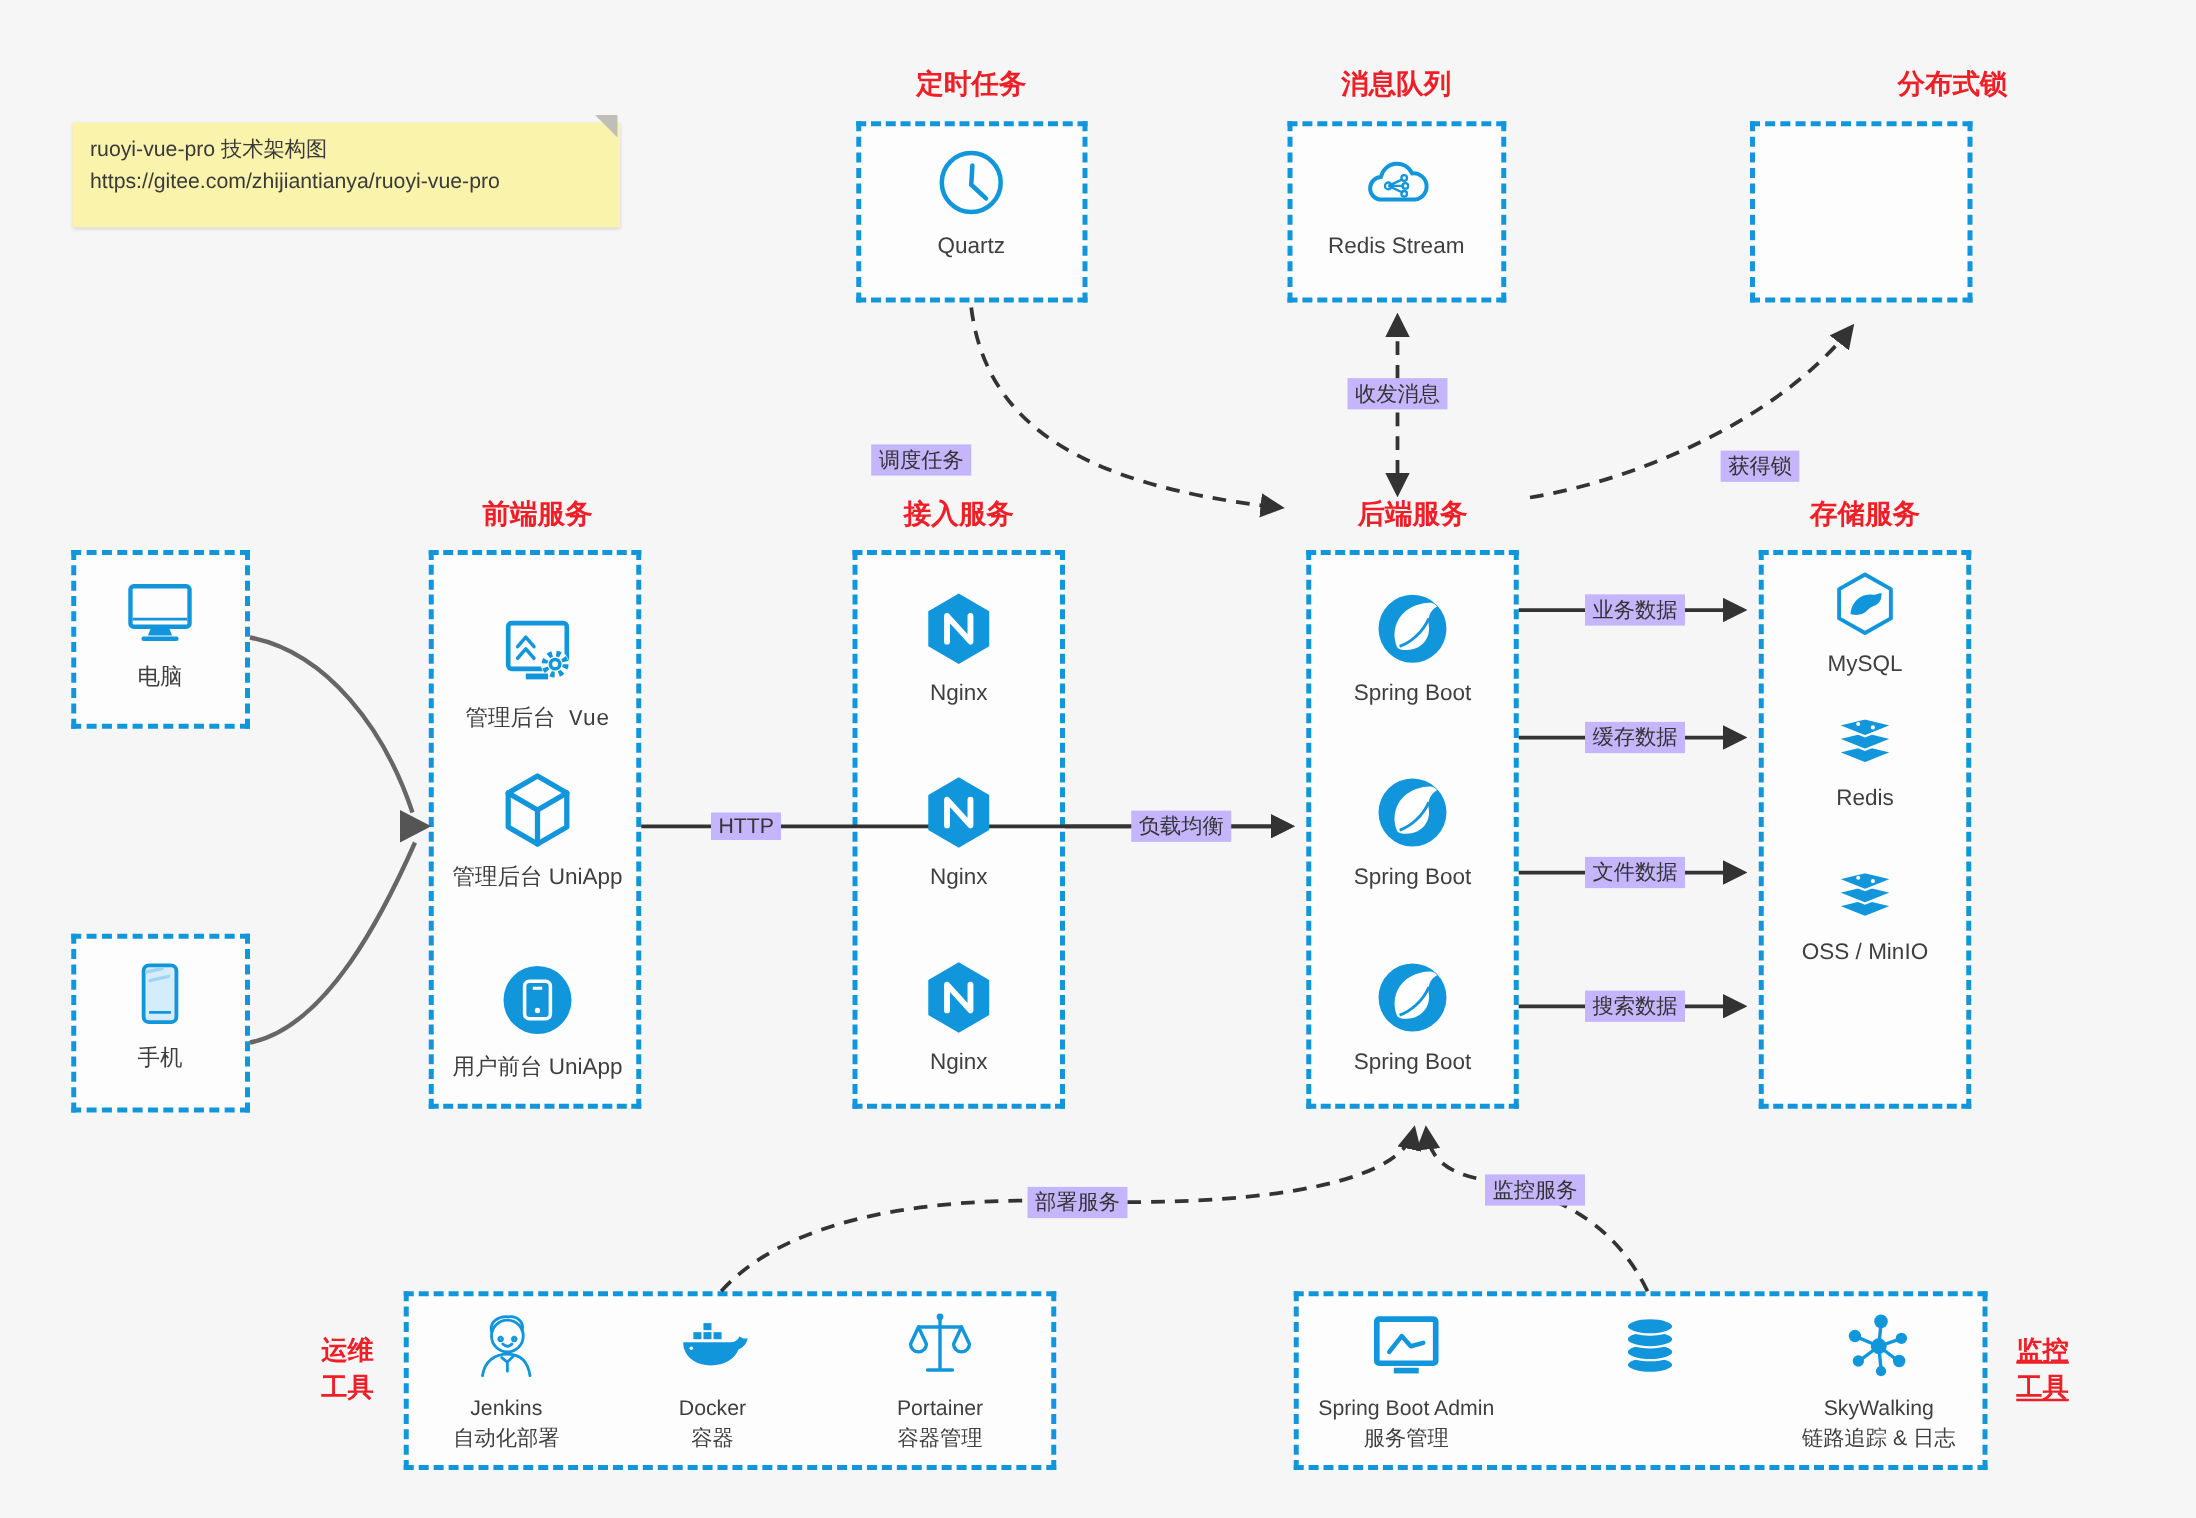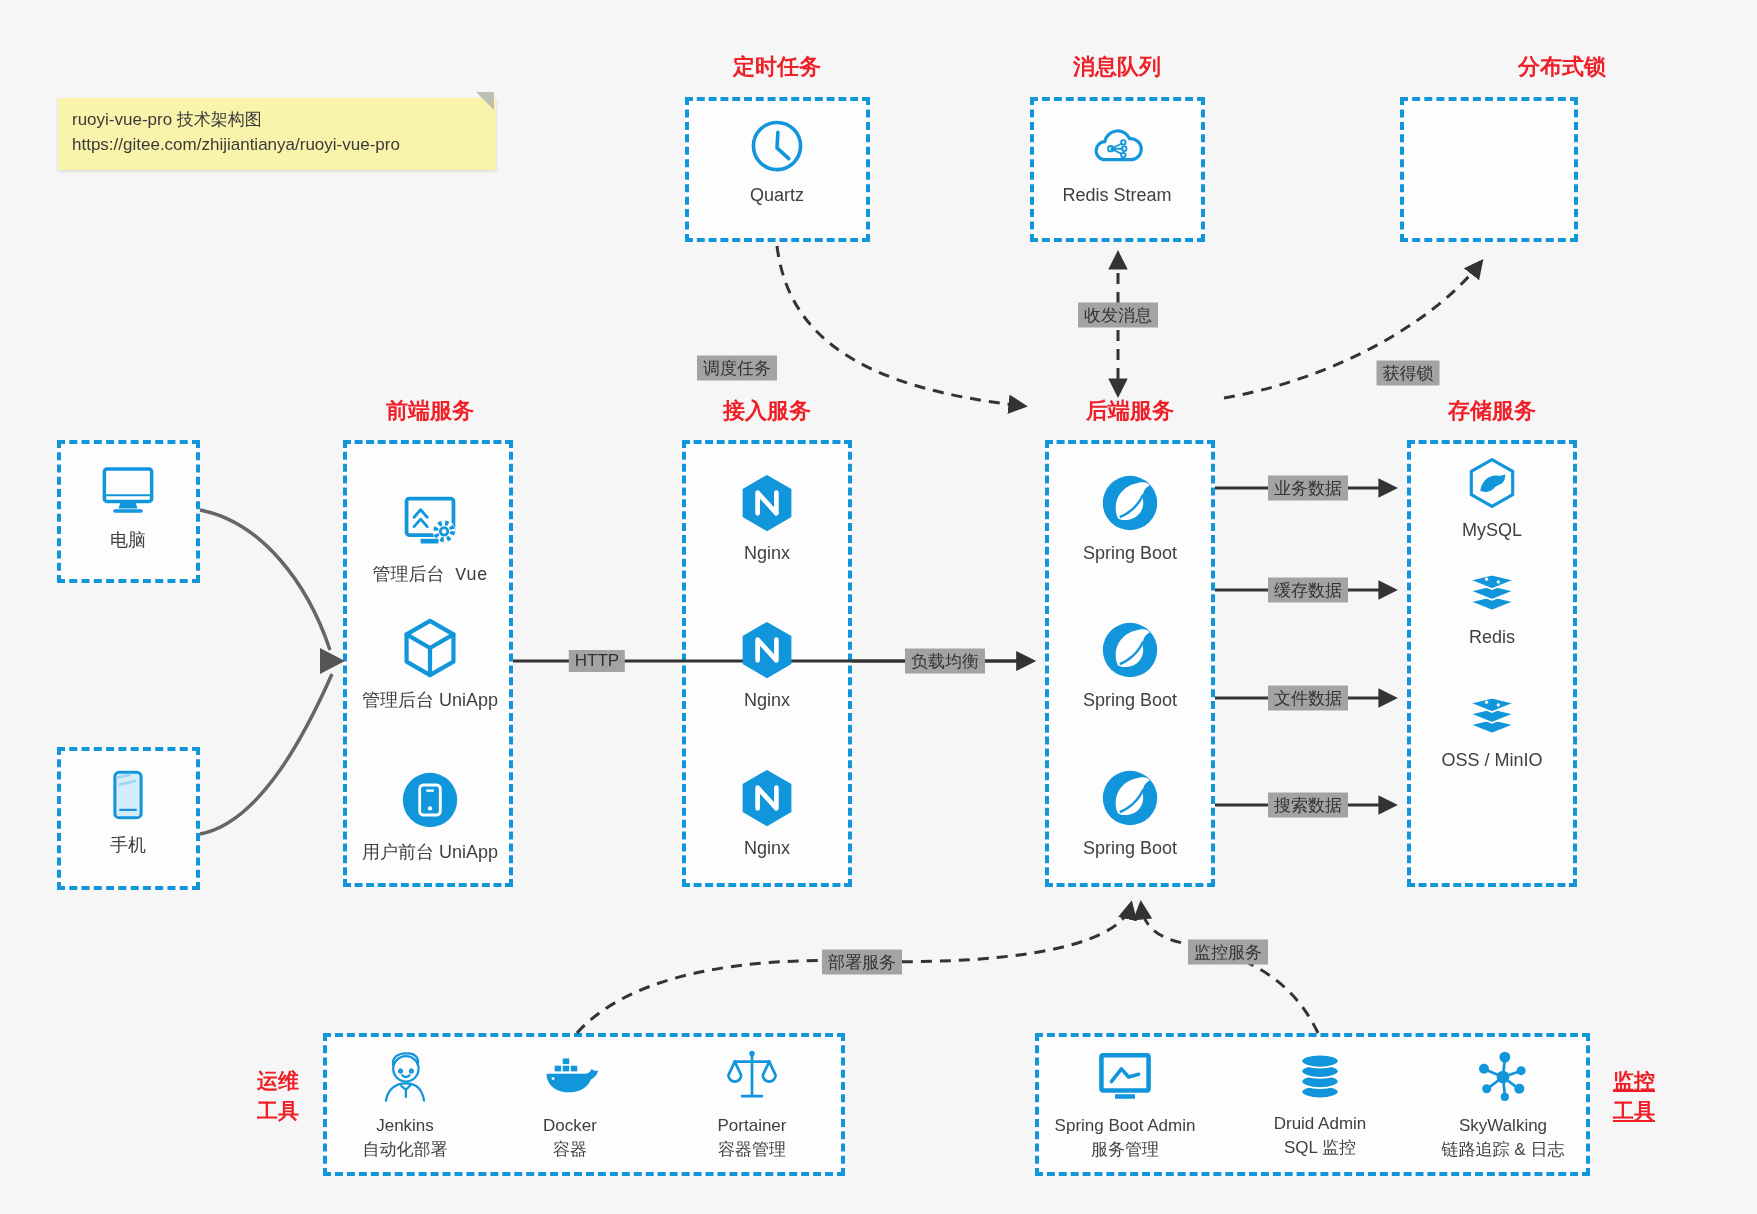--- a/index.html
+++ b/index.html
@@ -8,23 +8,23 @@
   .box{position:absolute;border:4px dashed #1296db;background:#fdfdfe;box-sizing:border-box;z-index:1;}
   svg.edges{position:absolute;left:0;top:0;z-index:2;pointer-events:none;}
   .gtitle{position:absolute;transform:translateX(-50%);color:#f01e26;font-weight:bold;
           font-size:22px;white-space:nowrap;z-index:3;}
   .side-title{position:absolute;transform:translateX(-50%);color:#f01e26;font-weight:bold;
           font-size:21px;line-height:30px;text-align:center;white-space:nowrap;z-index:3;}
   .item{position:absolute;transform:translateX(-50%);width:190px;text-align:center;z-index:3;}
   .item .ic{display:inline-block;}
   .item .lbl{font-size:18px;color:#3f3f3f;margin-top:6px;white-space:nowrap;}
   .item .lbl2{font-size:17px;color:#3f3f3f;line-height:24px;margin-top:4px;white-space:nowrap;}
-  .elabel{position:absolute;transform:translate(-50%,-50%);background:#a3a3a3;color:#333;
+  .elabel{position:absolute;transform:translate(-50%,-50%);background:#c4b5fd;color:#333;
           font-size:17px;padding:1px 6px;white-space:nowrap;z-index:3;}
-  .note{position:absolute;left:58px;top:98px;width:438px;height:72px;background:#faf3ac;
+  .note{position:absolute;left:58px;top:98px;width:438px;height:84px;background:#faf3ac;
         box-shadow:0 1px 3px rgba(0,0,0,.15);z-index:3;box-sizing:border-box;padding:9px 14px;}
   .note .nline{font-size:17px;color:#3a3a3a;line-height:25px;white-space:nowrap;}
   .note .fold{position:absolute;right:2px;top:-6px;width:0;height:0;
         border-top:18px solid #bfbfb8;border-left:18px solid transparent;}
   .ico{stroke-linecap:round;stroke-linejoin:round;}
 </style>
 </head>
 <body>
 
 <div class="canvas">
@@ -314,24 +314,20 @@
 
   <div class="item" style="left:1320px;top:1048px;">
     <svg class="ic" width="56" height="56" viewBox="-30 -30 60 60">
       <g fill="#1296db" stroke="#fdfdfe" stroke-width="2">
         <ellipse cx="0" cy="17" rx="20" ry="7"></ellipse>
         <ellipse cx="0" cy="6" rx="20" ry="7"></ellipse>
         <ellipse cx="0" cy="-5" rx="20" ry="7"></ellipse>
         <ellipse cx="0" cy="-16" rx="20" ry="7"></ellipse>
       </g>
     </svg>
-    <div class="lbl2">
-      <div>Druid Admin</div>
-      <div>SQL 监控</div>
-    </div>
   </div>
 
   <div class="item" style="left:1503px;top:1048px;">
     <svg class="ic" width="58" height="58" viewBox="-32 -32 64 64">
       <g stroke="#1296db" stroke-width="3">
         <line x1="0" y1="0" x2="2" y2="-20"></line>
           <line x1="0" y1="0" x2="18" y2="-6"></line>
         <line x1="0" y1="0" x2="16" y2="12"></line>
           <line x1="0" y1="0" x2="2" y2="20"></line>
         <line x1="0" y1="0" x2="-16" y2="12"></line>

